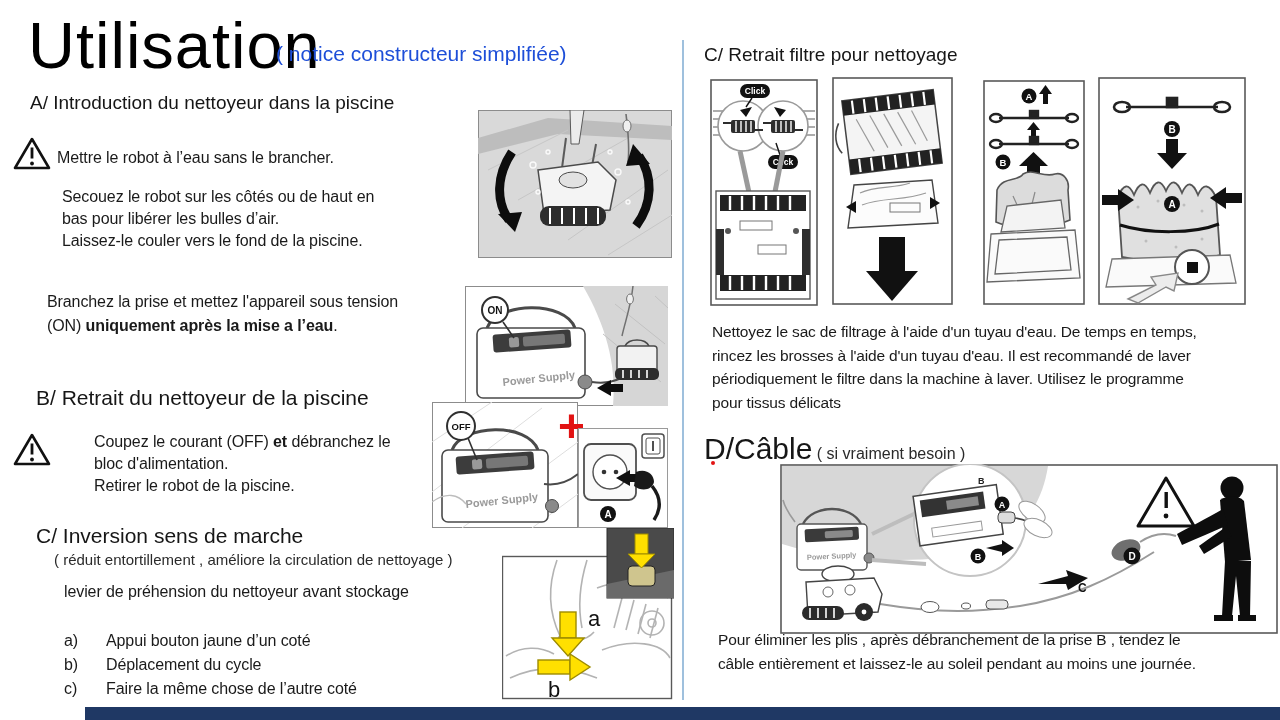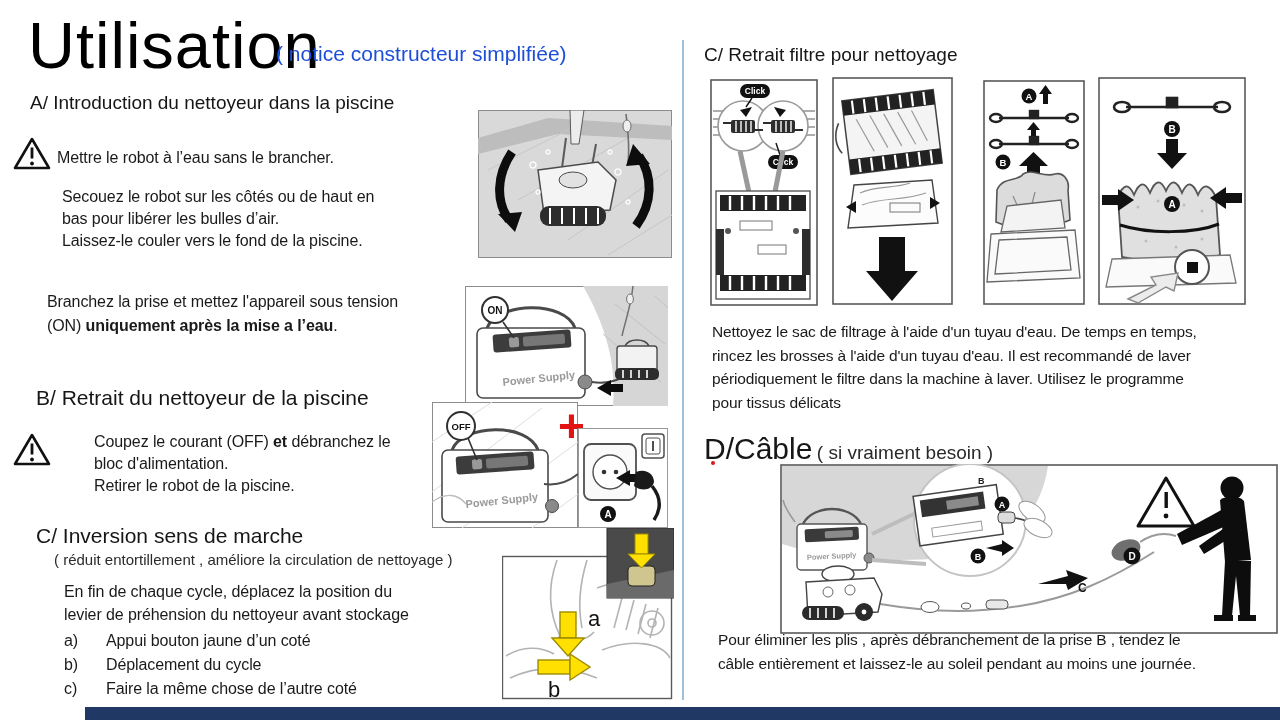--- a/index.html
+++ b/index.html
@@ -68,21 +68,20 @@
   <div class="abs" style="left:62px;top:431px;margin-left:32px;">
     <div class="body16 ln"><span>Coupez le courant (OFF) </span><span style="font-weight:bold;">et</span><span> débranchez le</span></div>
     <div class="body16 ln">bloc d'alimentation.</div>
     <div class="body16 ln">Retirer le robot de la piscine.</div>
   </div>
 
   <div class="abs hBig ln" style="left:36px;top:524px;">C/ Inversion sens de marche</div>
   <div class="abs sub ln" style="left:54px;top:551px;">( réduit entortillement , améliore la circulation de nettoyage )</div>
 
   <div class="abs" style="left:64px;top:580px;">
-    <div class="body16 ln" style="line-height:23px;">En fin de chaque cycle, déplacez la position du</div>
     <div class="body16 ln" style="line-height:23px;">levier de préhension du nettoyeur avant stockage</div>
   </div>
   <div class="abs" style="left:64px;top:629px;">
     <div class="body16 ln" style="line-height:24px;"><span class="marker">a)</span><span>Appui bouton jaune d’un coté</span></div>
     <div class="body16 ln" style="line-height:24px;"><span class="marker">b)</span><span>Déplacement du cycle</span></div>
     <div class="body16 ln" style="line-height:24px;"><span class="marker">c)</span><span>Faire la même chose de l’autre coté</span></div>
   </div>
 
   <div class="fig" style="left:478px;top:110px;width:194px;height:148px;">
     <svg viewBox="0 0 194 148" width="194" height="148">
@@ -506,21 +505,21 @@
 
   <div class="abs" style="left:712px;top:320px;">
     <div class="body15 ln">Nettoyez le sac de filtrage à l'aide d'un tuyau d'eau. De temps en temps,</div>
     <div class="body15 ln">rincez les brosses à l'aide d'un tuyau d'eau. Il est recommandé de laver</div>
     <div class="body15 ln">périodiquement le filtre dans la machine à laver. Utilisez le programme</div>
     <div class="body15 ln">pour tissus délicats</div>
   </div>
 
   <div class="abs ln" style="left:704px;top:432px;">
     <span class="hBig" style="font-size:30px;">D/Câble</span>
-    <span class="sub" style="font-size:19px;">( si vraiment besoin )</span>
+    <span class="sub" style="font-size:16px;">( si vraiment besoin )</span>
   </div>
   <div class="reddot" style="left:711px;top:461px;"></div>
 
   <div class="fig" style="left:780px;top:464px;width:498px;height:170px;">
     <svg viewBox="0 0 498 170" width="498" height="170">
       <rect x="1" y="1" width="496" height="168" fill="#fff" stroke="#595959" stroke-width="1.6"></rect>
       <path d="M2,2 H268 C262,42 240,72 200,86 C150,102 60,98 2,80 Z" fill="#d7d7d7"></path>
       <g transform="translate(15,44)">
         <path d="M8,16 C18,-4 56,-4 66,16" fill="none" stroke="#555" stroke-width="2.4"></path>
         <rect x="2" y="16" width="70" height="46" rx="4" fill="#fff" stroke="#555" stroke-width="1.4"></rect>

